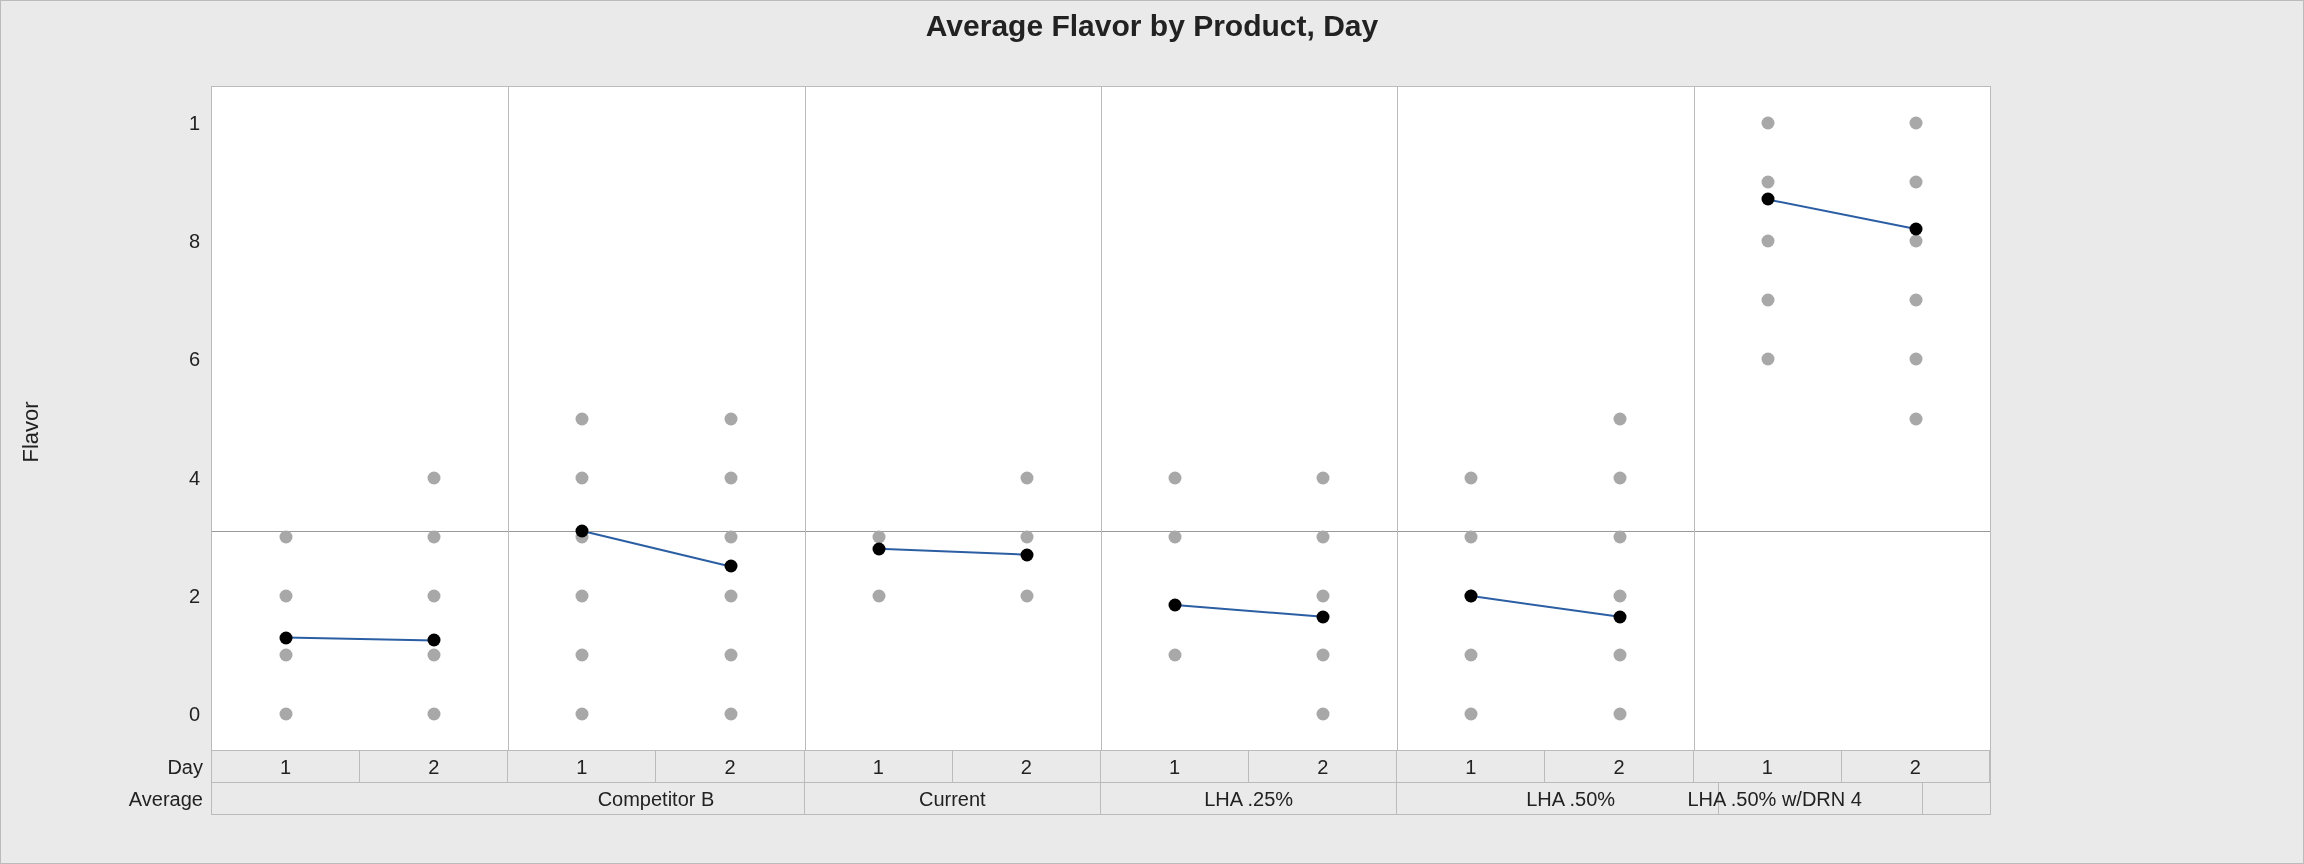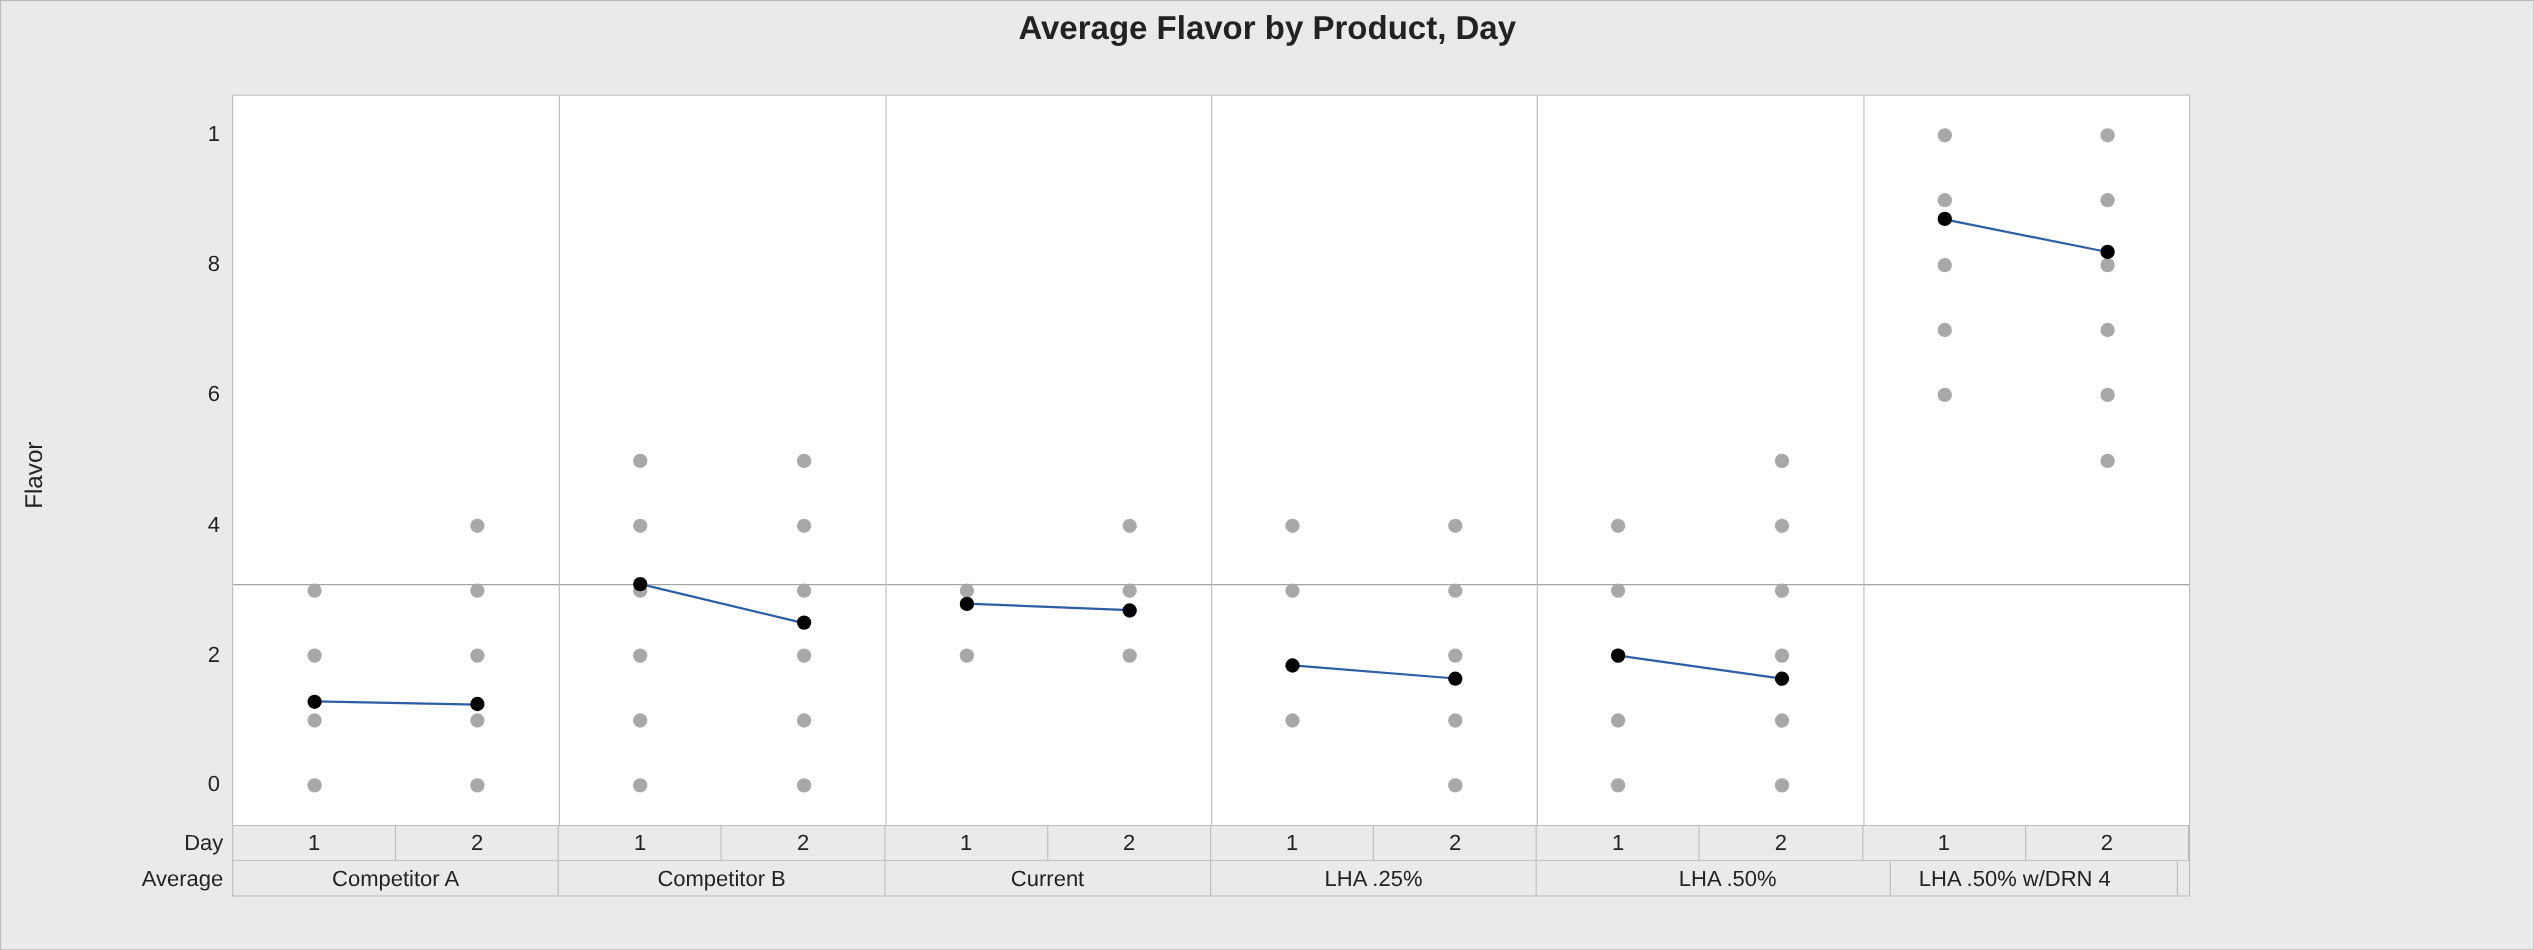--- a/index.html
+++ b/index.html
@@ -124,24 +124,23 @@
       <div class="x-cell" style="left: 592.667px; width: 148.167px;">1</div>
       <div class="x-cell" style="left: 740.833px; width: 148.167px;">2</div>
       <div class="x-cell" style="left: 889px; width: 148.167px;">1</div>
       <div class="x-cell" style="left: 1037.17px; width: 148.167px;">2</div>
       <div class="x-cell" style="left: 1185.33px; width: 148.167px;">1</div>
       <div class="x-cell" style="left: 1333.5px; width: 148.167px;">2</div>
       <div class="x-cell" style="left: 1481.67px; width: 148.167px;">1</div>
       <div class="x-cell" style="left: 1629.83px; width: 148.167px;">2</div>
     </div>
   <div class="x-strip" id="prod-strip" style="top:782px;">
-      <div class="x-cell" style="left: 0px; width: 296.333px;">Competitor A</div>
       <div class="x-cell" style="left: 592.667px; width: 296.333px;">Current</div>
       <div class="x-cell" style="left: 296.333px; width: 296.333px;">Competitor B</div>
       <div class="x-cell" style="left: 889px; width: 296.333px;">LHA .25%</div>
       <div class="x-cell" style="left: 1211px; width: 296.333px;">LHA .50%</div>
-      <div class="x-cell" style="left: 1472px; width: 296.333px;">LHA .50% w/DRN 4</div>
+      <div class="x-cell" style="left: 1415px; width: 296.333px;">LHA .50% w/DRN 4</div>
     </div>
 
   <div class="row-lab" style="top:750px;">Day</div>
   <div class="row-lab" style="top:782px;">Average</div>
 
 </div>
 
 </body></html>

